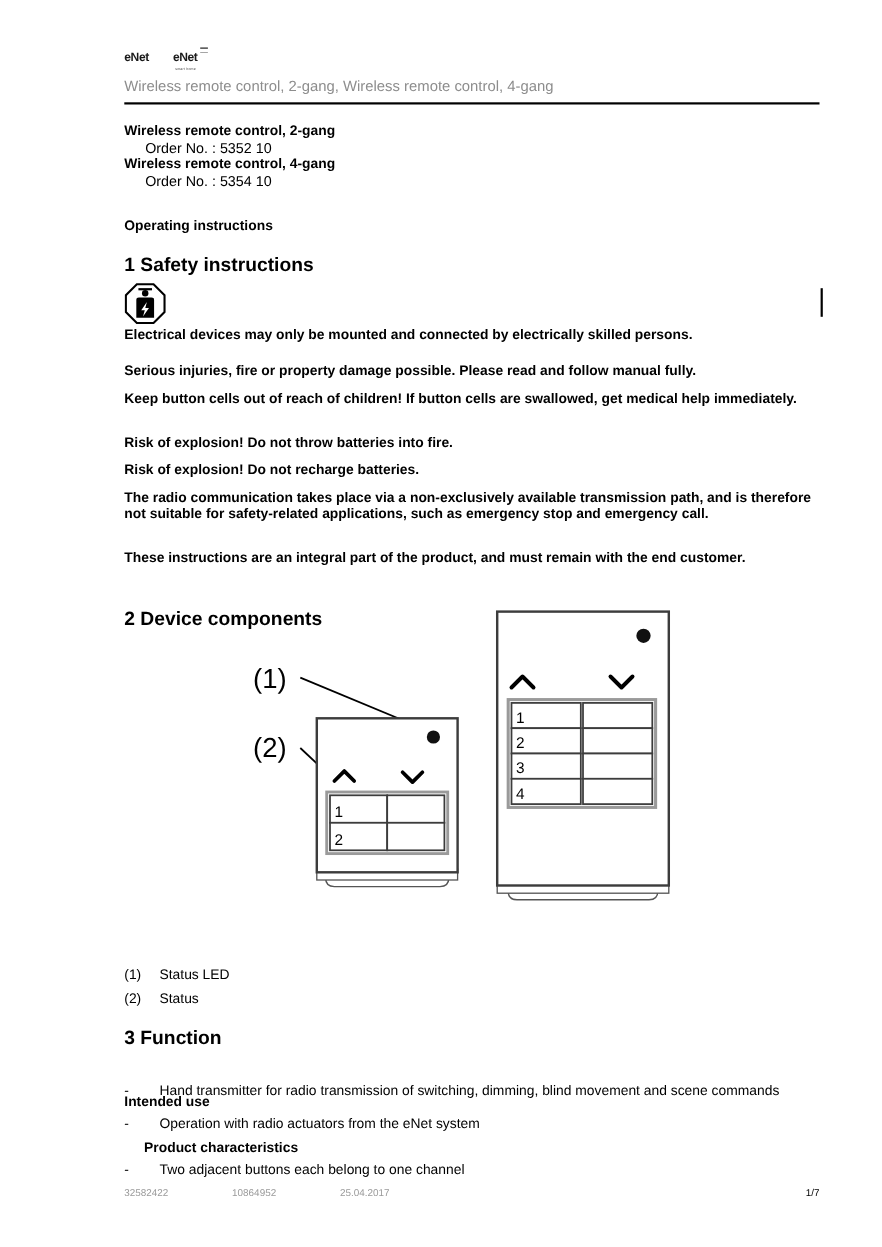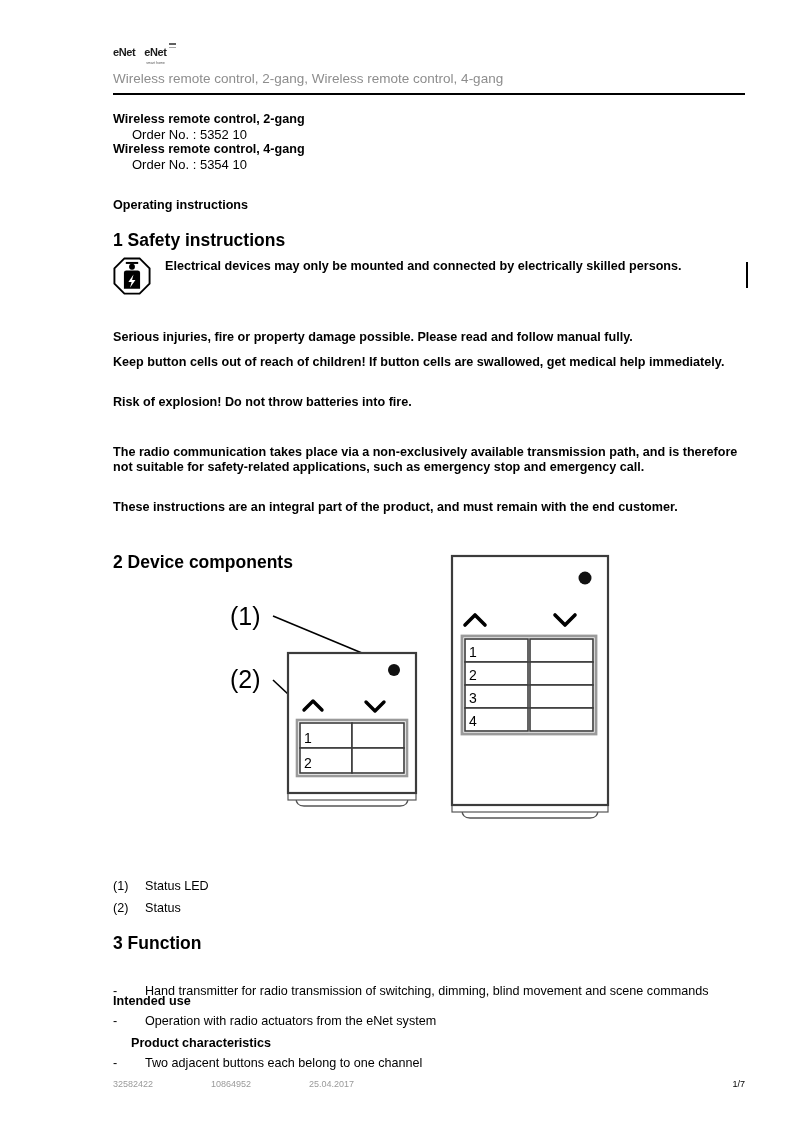--- a/index.html
+++ b/index.html
@@ -25,21 +25,21 @@
     left: 113px;
     top: 46px;
     width: 632px;
     height: 48px;
   }
   .enet-logos {
     position: absolute;
     left: 0;
     top: 0;
     display: flex;
-    gap: 9px;
+    gap: 22px;
     align-items: flex-start;
   }
   .enet-mark {
     position: relative;
     font-family: "Liberation Sans", sans-serif;
     font-size: 11px;
     font-weight: bold;
     letter-spacing: -0.4px;
     color: #1a1a1a;
     line-height: 12px;
@@ -120,20 +120,21 @@
   }
 
   
   .safety-row {
     position: absolute;
     left: 113px;
     top: 257px;
     width: 632px;
     display: flex;
     align-items: flex-start;
+    flex-direction: column;
   }
   .hazard-icon {
     width: 38px;
     height: 38px;
     flex: 0 0 38px;
     margin-right: 14px;
   }
   .safety-text {
     font-size: 12.6px;
     font-weight: bold;
@@ -249,20 +250,21 @@
         <polygon points="21.6,18.5 16.2,26.4 19.6,26.4 17.9,32.4 23.6,24.2 20.1,24.2" fill="#ffffff"></polygon>
       </svg>
     </div>
     <div class="safety-text">Electrical devices may only be mounted and connected by electrically skilled persons.</div>
   </div>
   <div class="change-bar"></div>
 
   <div class="blk para-bold" style="left:113px; top:330px; width:632px;">Serious injuries, fire or property damage possible. Please read and follow manual fully.</div>
   <div class="blk para-bold" style="left:113px; top:355px; width:632px;">Keep button cells out of reach of children! If button cells are swallowed, get medical help immediately.</div>
   <div class="blk para-bold" style="left:113px; top:395px; width:632px;">Risk of explosion! Do not throw batteries into fire.</div>
+  <div class="blk para-bold" style="left:113px; top:420px; width:632px;">Risk of explosion! Do not recharge batteries.</div>
   <div class="blk para-bold" style="left:113px; top:445px; width:638px;">The radio communication takes place via a non-exclusively available transmission path, and is therefore not suitable for safety-related applications, such as emergency stop and emergency call.</div>
   <div class="blk para-bold" style="left:113px; top:500px; width:622px;">These instructions are an integral part of the product, and must remain with the end customer.</div>
 
   <div class="blk h1" style="left:113px; top:552px;">2 Device components</div>
 
   <div class="figure">
     <svg viewBox="0 0 440 285" width="440" height="285">
 
       <text x="30" y="77" font-family="Liberation Sans, sans-serif" font-size="25" fill="#000">(1)</text>
 

